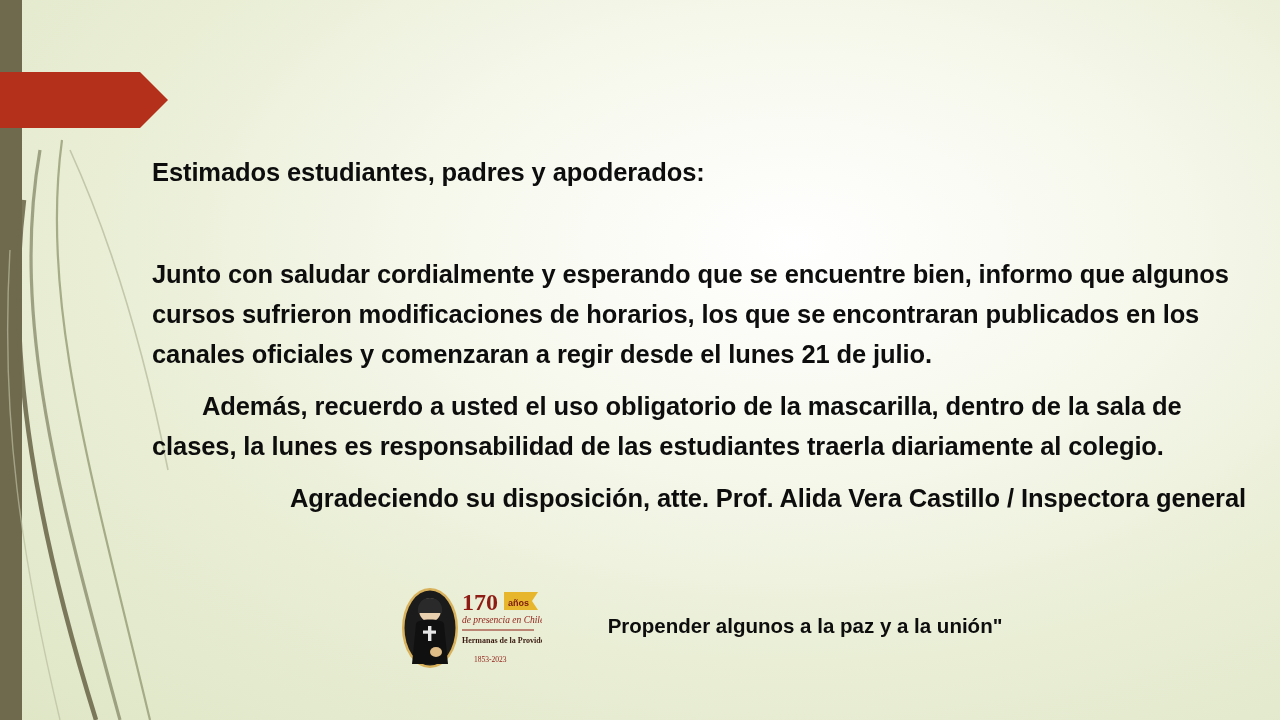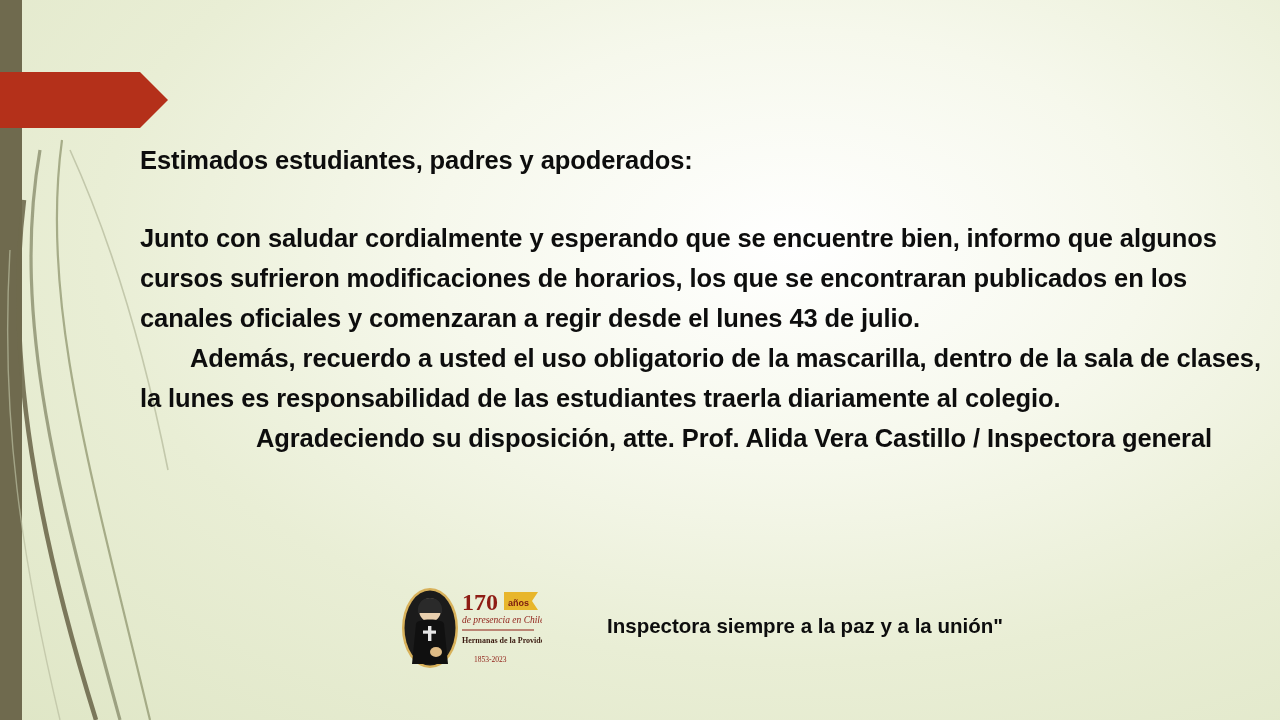--- a/index.html
+++ b/index.html
@@ -52,28 +52,28 @@
     left: 140px;
     top: 140px;
     width: 1140px;
     color: #0d0d0d;
     font-size: 25.5px;
     font-weight: bold;
     line-height: 40px;
     letter-spacing: -0.1px;
   }
   .para {
-    margin: 0;
+    margin: 12px;
     white-space: pre-wrap;
   }
   .para.blank {
     height: 38px;
   }
   .indent-1 { text-indent: 50px; }
-  .indent-2 { text-indent: 116px; }
+  .indent-2 { text-indent: 116px; text-align: center; }
 
   
   .emblem {
     position: absolute;
     left: 396px;
     top: 582px;
     width: 146px;
     height: 92px;
   }
   .motto {
@@ -104,21 +104,21 @@
     <path d="M10 250 C 0 420, 22 560, 60 720" fill="none" stroke="#b9bea0" stroke-width="1.4" opacity="0.7"></path>
   </svg>
 
   <svg class="arrow-banner" viewBox="0 0 168 56" preserveAspectRatio="none">
     <polygon points="0,0 140,0 168,28 140,56 0,56" fill="#b4301a"></polygon>
   </svg>
 
   <div class="body-text">
     <p class="para">Estimados estudiantes, padres y apoderados:</p>
     <p class="para blank"></p>
-    <p class="para">Junto con saludar cordialmente y esperando que se encuentre bien, informo que algunos cursos sufrieron modificaciones de horarios, los que se encontraran publicados en los canales oficiales y comenzaran a regir desde el lunes 43 de julio.</p>
+    <p class="para">Junto con saludar cordialmente y esperando que se encuentre bien, informo que algunos cursos sufrieron modificaciones de horarios, los que se encontraran publicados en los canales oficiales y comenzaran a regir desde el lunes 21 de julio.</p>
     <p class="para indent-1">Además, recuerdo a usted el uso obligatorio de la mascarilla, dentro de la sala de clases, la lunes es responsabilidad de las estudiantes traerla diariamente al colegio.</p>
     <p class="para indent-2">Agradeciendo su disposición, atte. Prof. Alida Vera Castillo / Inspectora general</p>
   </div>
 
   <svg class="emblem" viewBox="0 0 146 92">
 
     <ellipse cx="34" cy="46" rx="28" ry="40" fill="#d8b15a"></ellipse>
     <ellipse cx="34" cy="46" rx="25.5" ry="37.5" fill="#1b1b1b"></ellipse>
     <ellipse cx="34" cy="28" rx="11" ry="12" fill="#e8cfae"></ellipse>
     <path d="M34 16 C 24 16, 21 24, 22 31 L 46 31 C 47 24, 44 16, 34 16 Z" fill="#2a2a2a"></path>
@@ -130,16 +130,16 @@
     <text x="66" y="28" font-family="Liberation Serif, serif" font-size="24" font-weight="bold" fill="#8e1c14">170</text>
     <polygon points="108,10 142,10 136,19 142,28 108,28" fill="#e8b62c"></polygon>
     <text x="112" y="24" font-family="Liberation Sans, sans-serif" font-size="9" font-weight="bold" fill="#7a1a10">años</text>
     <text x="66" y="41" font-family="Liberation Serif, serif" font-size="9.5" font-style="italic" fill="#8e1c14">de presencia en Chile</text>
     <line x1="66" y1="48" x2="138" y2="48" stroke="#8e1c14" stroke-width="1"></line>
     <text x="66" y="61" font-family="Liberation Serif, serif" font-size="8" font-weight="bold" fill="#3a1a10">Hermanas de la Providencia</text>
     <text x="78" y="80" font-family="Liberation Serif, serif" font-size="7.5" fill="#8e1c14">1853-2023</text>
   </svg>
 
   <div class="motto">
-    <div>Inspectora siempre a la paz y a la unión"</div>
+    <div>Propender algunos a la paz y a la unión"</div>
   </div>
 
 </div>
 
 </body></html>

